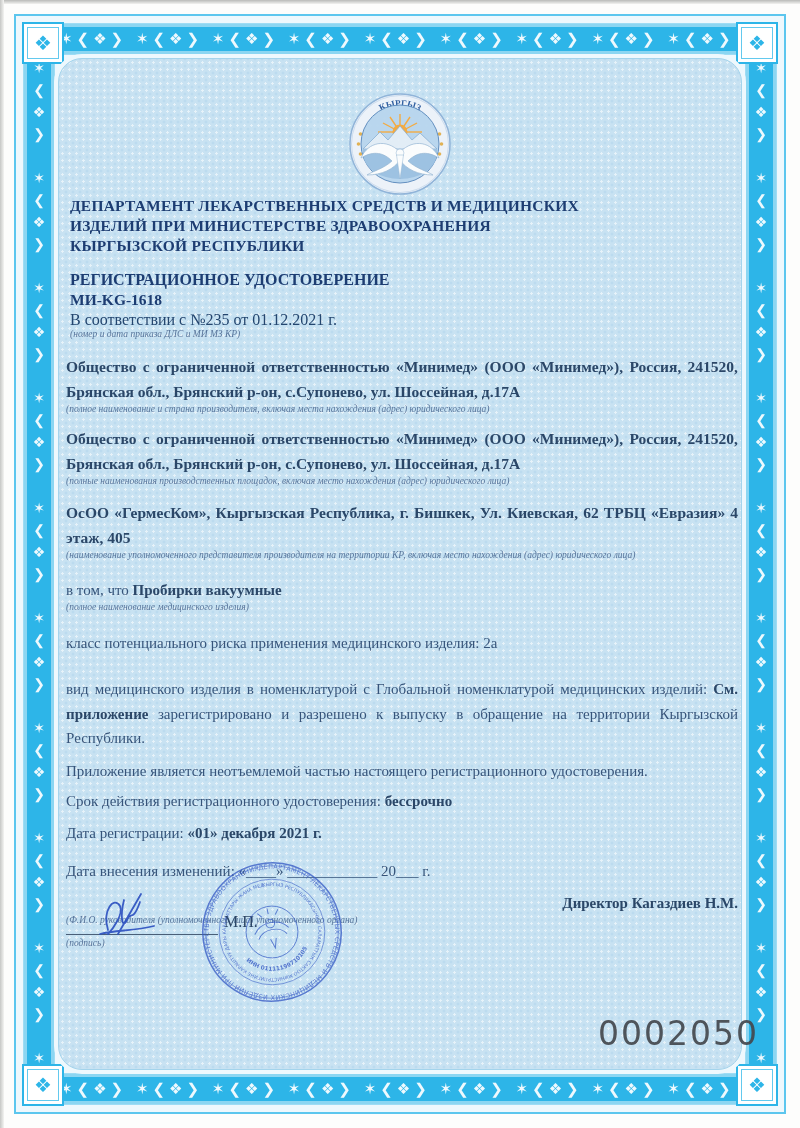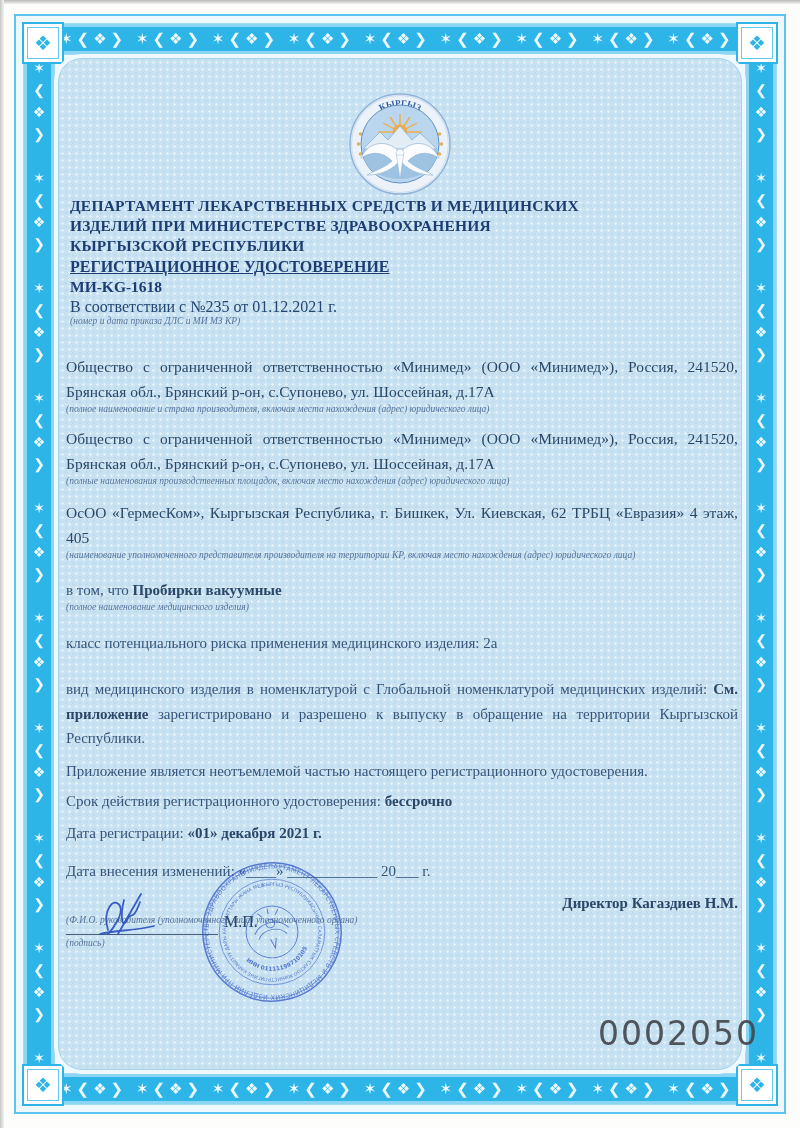--- a/index.html
+++ b/index.html
@@ -31,32 +31,32 @@
         border:1px solid #a4d4ec;box-shadow:0 0 0 4px #eef8fd;
         background-image:radial-gradient(rgba(255,255,255,.55) 1px,rgba(255,255,255,0) 1.4px),
                          radial-gradient(rgba(164,204,232,.45) 1px,rgba(255,255,255,0) 1.4px);
         background-size:7px 7px,7px 7px;background-position:0 0,3.5px 3.5px;}
   .layer{position:absolute;inset:0;}
   
   .emblem{position:absolute;left:348px;top:92px;width:104px;height:104px;opacity:.96;}
   
   .head{position:absolute;left:70px;right:70px;top:196px;color:#1d3d72;}
   .head .dept{font-weight:bold;font-size:15.5px;line-height:20px;letter-spacing:.2px;}
-  .head .title{font-weight:bold;font-size:16px;margin-top:1px;line-height:19px;text-decoration:underline;}
+  .head .title{font-weight:bold;font-size:16px;margin-top:14px;line-height:19px;}
   .head .number{font-weight:bold;font-size:15.5px;line-height:19px;margin-top:1px;}
   .head .basis{font-size:16px;color:#24466f;line-height:19px;margin-top:1px;}
   .caption{font-style:italic;font-size:9.5px;line-height:11px;color:#57749a;}
   
   .bodytext{position:absolute;left:66px;right:62px;top:350px;font-size:15px;line-height:24px;color:#36547a;}
   .bodytext p{margin:0;}
   .b1{margin-top:4px !important;} .b2{margin-top:11px !important;} .b3{margin-top:13px !important;}
   .b4{margin-top:17px !important;} .b5{margin-top:18px !important;} .b6{margin-top:22px !important;}
   .b7{margin-top:11px !important;} .b8{margin-top:8px !important;} .b9{margin-top:6px !important;}
   .b10{margin-top:8px !important;} .b11{margin-top:14px !important;} .b12{margin-top:8px !important;text-align:right;}
-  .boldpara{font-weight:normal;font-size:15.5px;color:#2b4768;text-align:justify;text-align-last:left;line-height:25px;}
+  .boldpara{font-weight:bold;font-size:15.5px;color:#2b4768;text-align:justify;text-align-last:left;line-height:25px;}
   .jus{text-align:justify;text-align-last:left;line-height:24.5px;}
   .bodytext b{color:#2b4768;}
   
   .sig-line{position:absolute;left:66px;top:934px;width:152px;border-bottom:1.5px solid #4a5f78;}
   .sig-cap{position:absolute;left:66px;top:938px;text-align:center;}
   .mp{position:absolute;left:224px;top:913px;font-size:16px;color:#2c4666;}
   .signature{position:absolute;left:94px;top:890px;}
   .stamp{position:absolute;left:200px;top:860px;width:144px;height:144px;opacity:.88;}
   .serial{position:absolute;left:598px;top:1014px;font-family:"DejaVu Sans",sans-serif;
         font-size:33px;letter-spacing:2px;color:#44484e;opacity:.92;}

